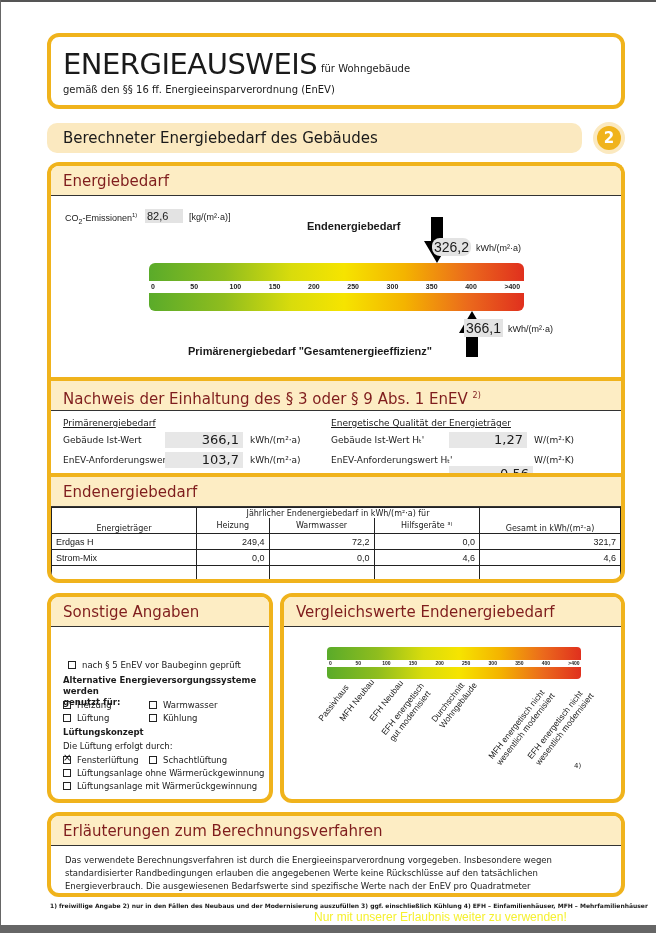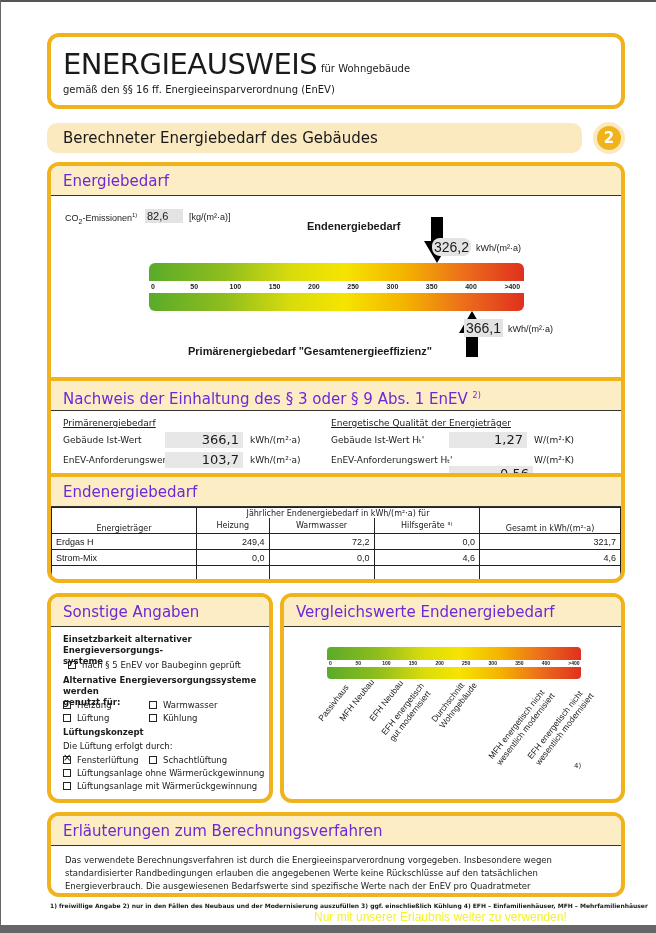--- a/index.html
+++ b/index.html
@@ -4,21 +4,21 @@
 <style>
   html, body { margin:0; padding:0; }
   body { width:656px; height:933px; background:#ffffff; position:relative; overflow:hidden;
          font-family:"DejaVu Sans", sans-serif; color:#1a1a1a; }
   .frame-top { position:absolute; left:0; top:0; width:656px; height:2px; background:#555; }
   .frame-left { position:absolute; left:0; top:0; width:1px; height:933px; background:#666; }
   .frame-bottom { position:absolute; left:0; top:925px; width:656px; height:8px; background:#666; }
 
   .box { position:absolute; border:4px solid #f0b31c; border-radius:12px; background:#fff; box-sizing:border-box; overflow:hidden; }
   .box-head { background:#fdedc4; border-bottom:1px solid #333; height:30px; box-sizing:border-box; padding-left:12px;
-              font-size:15px; line-height:30px; color:#6d28d9; }
+              font-size:15px; line-height:30px; color:#7f1d1d; }
 
   
   #title-box { left:47px; top:33px; width:578px; height:76px; }
   .title-main { position:absolute; left:12px; top:10px; font-family:"DejaVu Sans", sans-serif; font-size:29px;
                 letter-spacing:-0.5px; color:#1a1a1a; font-weight:normal; }
   .title-sub { position:absolute; left:270px; top:26px; font-size:10px; }
   .title-line2 { position:absolute; left:12px; top:47px; font-size:10px; }
 
   #section-bar { position:absolute; left:47px; top:123px; width:535px; height:30px; background:#fbe9c0; border-radius:10px;
                  font-size:15px; line-height:30px; padding-left:16px; box-sizing:border-box; }
@@ -185,21 +185,20 @@
       <td></td>
       <td></td>
       <td></td>
     </tr>
   </tbody>
     </table>
 </div>
 
 <div class="box" id="sonst-box">
   <div class="box-head">Sonstige Angaben</div>
-  <div class="so so-b" style="left:12px;top:37px;"><span>Einsetzbarkeit alternativer Energieversorgungs-</span><br><span>systeme</span></div>
   <div class="so" style="left:17px;top:63px;"><span class="cb"></span><span>nach § 5 EnEV vor Baubeginn geprüft</span></div>
   <div class="so so-b" style="left:12px;top:78px;"><span>Alternative Energieversorgungssysteme werden</span><br><span>genutzt für:</span></div>
   <div class="so" style="left:12px;top:103px;"><span class="cb"></span><span>Heizung</span></div>
   <div class="so" style="left:98px;top:103px;"><span class="cb"></span><span>Warmwasser</span></div>
   <div class="so" style="left:12px;top:116px;"><span class="cb"></span><span>Lüftung</span></div>
   <div class="so" style="left:98px;top:116px;"><span class="cb"></span><span>Kühlung</span></div>
   <div class="so so-b" style="left:12px;top:130px;">Lüftungskonzept</div>
   <div class="so" style="left:12px;top:144px;">Die Lüftung erfolgt durch:</div>
   <div class="so" style="left:12px;top:158px;"><span class="cb checked"></span><span>Fensterlüftung</span></div>
   <div class="so" style="left:98px;top:158px;"><span class="cb"></span><span>Schachtlüftung</span></div>

